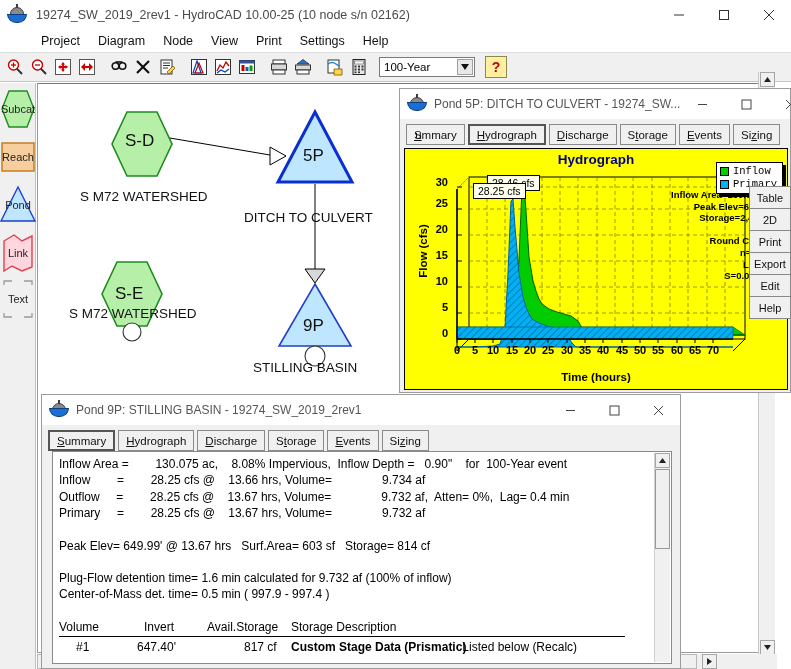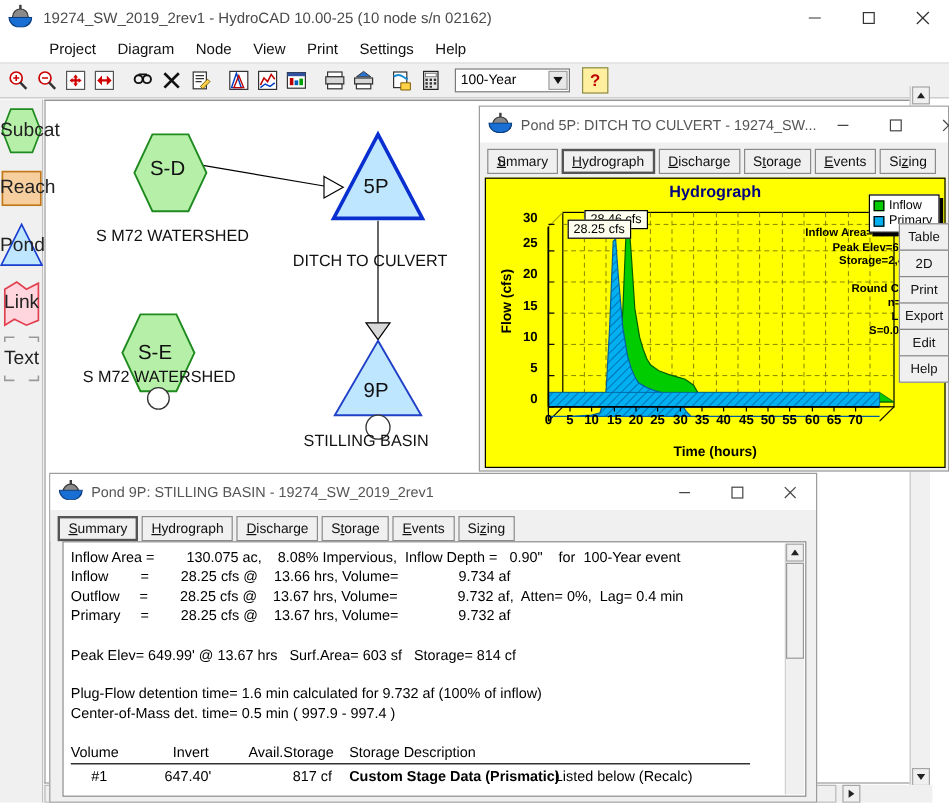--- a/index.html
+++ b/index.html
@@ -75,21 +75,21 @@
   }
 
   
   .palette {
     position: absolute; left: 0; top: 83px; width: 36px; height: 586px;
     background: #f0f0f0; border-right: 1px solid #c0c0c0;
   }
   .pal-item { position: absolute; left: 0; width: 36px; height: 52px; }
   .pal-label {
     position: absolute; left: 0; top: 50%; transform: translateY(-50%);
-    width: 36px; text-align: center; font-size: 16px; color: #222; z-index: 3;
+    width: 36px; text-align: center; font-size: 11px; color: #222; z-index: 3;
   }
 
   
   .canvas {
     position: absolute; left: 37px; top: 83px; width: 738px; height: 570px;
     background: #ffffff; border: 1px solid #9a9a9a; border-top-color: #7a7a7a;
     overflow: hidden;
   }
   .node-label {
     position: absolute; font-size: 13.5px; color: #111; white-space: nowrap;
@@ -152,21 +152,21 @@
     font-size: 9.5px; font-weight: bold; color: #000; line-height: 11.6px;
   }
   .callout {
     position: absolute; background: #fffff0; border: 1px solid #000;
     font-size: 10.5px; color: #000; padding: 1px 4px; white-space: nowrap;
   }
   .legend {
     position: absolute; right: 4px; top: 13px; background: #fff; border: 1px solid #000;
     padding: 2px 5px 2px 3px; box-shadow: 3px 3px 0 #000;
   }
-  .leg-row { display: flex; align-items: center; font-size: 10.5px; color: #000; line-height: 13px; }
+  .leg-row { display: flex; align-items: center; font-size: 10.5px; color: #000; line-height: 13px; font-family: Liberation Mono, monospace; }
   .leg-sw { width: 9px; height: 9px; border: 1px solid #000; margin-right: 4px; }
 
   .sidebtns { position: absolute; right: -1px; top: 98px; width: 42px; }
   .sbtn {
     width: 42px; height: 23px; background: #f0f0f0; border: 1px solid #888;
     display: flex; align-items: center; justify-content: center;
     font-size: 11px; color: #111; margin-top: -1px;
   }
 
   

